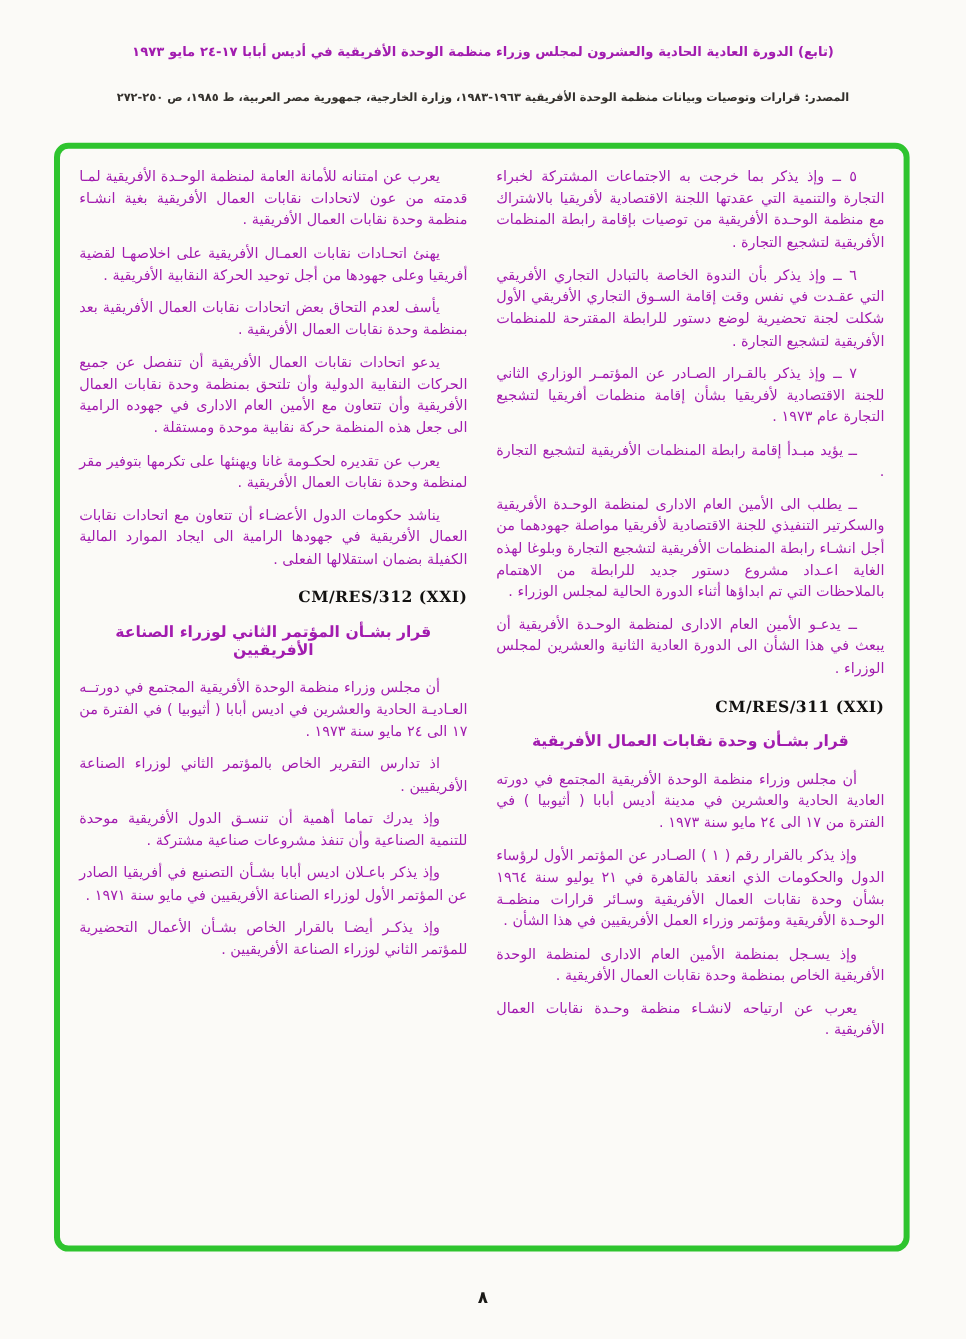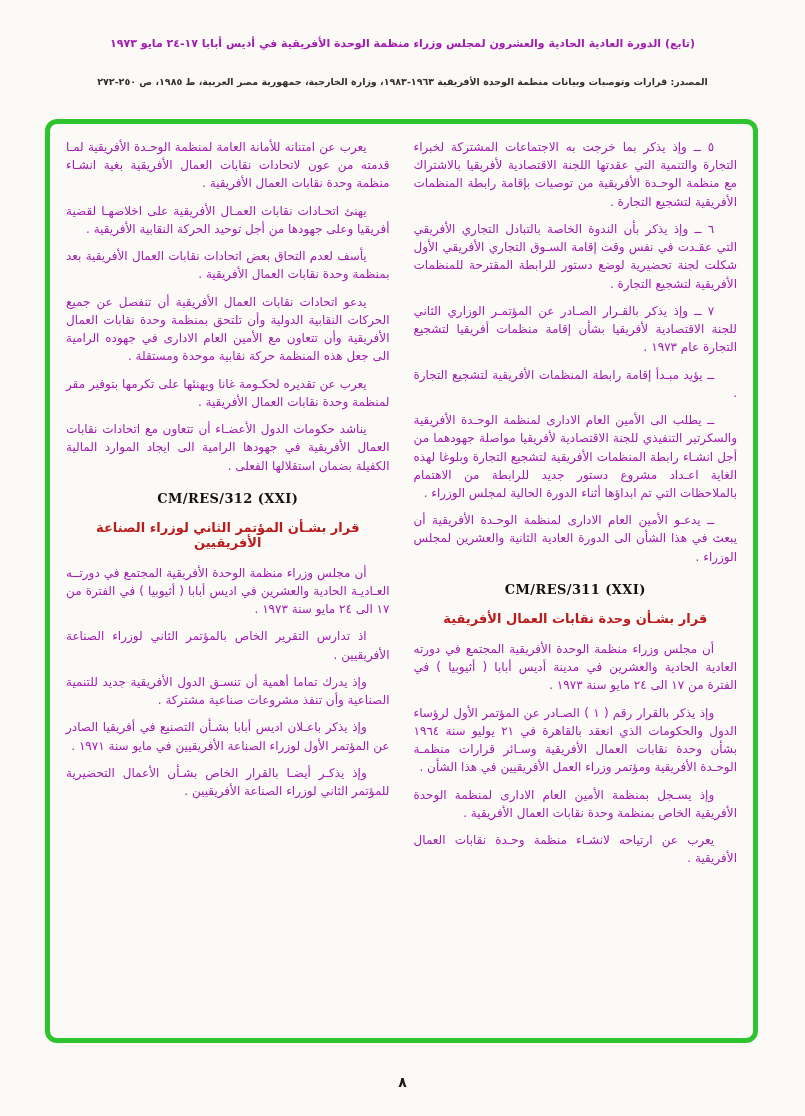--- a/index.html
+++ b/index.html
@@ -62,34 +62,34 @@
   .para {
     margin: 0 0 9px 0;
     font-size: 12px;
     line-height: 1.52;
     text-align: justify;
     text-indent: 1.9em;
     color: #a21caf;
   }
   .res-code {
     direction: ltr;
-    text-align: center;
+    text-align: right;
     font-family: "DejaVu Serif", serif;
     font-weight: bold;
     font-size: 13px;
     letter-spacing: 0.4px;
     margin: 16px 0 14px 0;
     color: #121110;
   }
   .res-title {
     font-size: 13px;
     font-weight: bold;
     text-align: center;
     margin: 0 0 14px 0;
-    color: #b91c1c;
+    color: #a21caf;
   }
   .page-number {
     position: absolute;
     bottom: 26px;
     left: 0;
     width: 100%;
     text-align: center;
     font-size: 14px;
     font-weight: bold;
     color: #1a1917;
@@ -131,21 +131,21 @@
         <p class="para">يأسف لعدم التحاق بعض اتحادات نقابات العمال الأفريقية بعد بمنظمة وحدة نقابات العمال الأفريقية .</p>
         <p class="para">يدعو اتحادات نقابات العمال الأفريقية أن تنفصل عن جميع الحركات النقابية الدولية وأن تلتحق بمنظمة وحدة نقابات العمال الأفريقية وأن تتعاون مع الأمين العام الادارى في جهوده الرامية الى جعل هذه المنظمة حركة نقابية موحدة ومستقلة .</p>
         <p class="para">يعرب عن تقديره لحكـومة غانا ويهنئها على تكرمها بتوفير مقر لمنظمة وحدة نقابات العمال الأفريقية .</p>
         <p class="para">يناشد حكومات الدول الأعضـاء أن تتعاون مع اتحادات نقابات العمال الأفريقية في جهودها الرامية الى ايجاد الموارد المالية الكفيلة بضمان استقلالها الفعلى .</p>
 
         <div class="res-code">CM/RES/312  (XXI)</div>
         <h2 class="res-title">قرار بشـأن المؤتمر الثاني لوزراء الصناعة الأفريقيين</h2>
 
         <p class="para">أن مجلس وزراء منظمة الوحدة الأفريقية المجتمع في دورتــه العـاديـة الحادية والعشرين في اديس أبابا ( أثيوبيا ) في الفترة من ١٧ الى ٢٤ مايو سنة ١٩٧٣ .</p>
         <p class="para">اذ تدارس التقرير الخاص بالمؤتمر الثاني لوزراء الصناعة الأفريقيين .</p>
-        <p class="para">وإذ يدرك تماما أهمية أن تنسـق الدول الأفريقية جديد للتنمية الصناعية وأن تنفذ مشروعات صناعية مشتركة .</p>
+        <p class="para">وإذ يدرك تماما أهمية أن تنسـق الدول الأفريقية موحدة للتنمية الصناعية وأن تنفذ مشروعات صناعية مشتركة .</p>
         <p class="para">وإذ يذكر باعـلان اديس أبابا بشـأن التصنيع في أفريقيا الصادر عن المؤتمر الأول لوزراء الصناعة الأفريقيين في مايو سنة ١٩٧١ .</p>
         <p class="para">وإذ يذكـر أيضـا بالقرار الخاص بشـأن الأعمال التحضيرية للمؤتمر الثاني لوزراء الصناعة الأفريقيين .</p>
       </section>
 
     </div>
   </div>
 
   <footer>
     <div class="page-number">٨</div>
   </footer>

